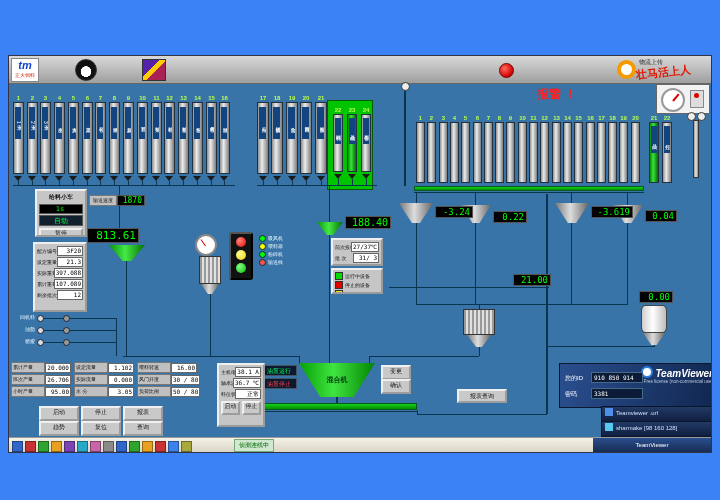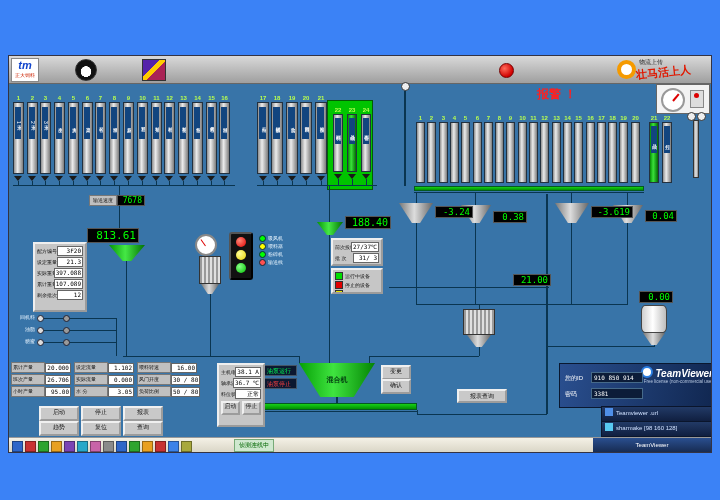--- a/index.html
+++ b/index.html
@@ -372,26 +372,26 @@
         <div class="abs funnel-gray" style="left: 390px; top: 147px; width: 34px; height: 20px;"></div>
         <div class="abs funnel-gray" style="left: 452px; top: 149px; width: 30px; height: 18px;"></div>
         <div class="abs funnel-gray" style="left: 546px; top: 147px; width: 34px; height: 20px;"></div>
         <div class="abs funnel-gray" style="left: 604px; top: 149px; width: 30px; height: 18px;"></div>
         <div class="abs funnel-gray" style="left: 634px; top: 277px; width: 22px; height: 12px;"></div>
         <div class="abs funnel-gray" style="left: 458px; top: 279px; width: 24px; height: 12px;"></div>
         <div class="abs funnel-gray" style="left: 192px; top: 228px; width: 18px; height: 10px;"></div>
         <div class="abs led" style="left: 78px; top: 172px; width: 52px; height: 15px; font-size: 11px; line-height: 13px;">813.61</div>
         <div class="abs led" style="left: 336px; top: 160px; width: 46px; height: 13px; font-size: 10px; line-height: 11px;">188.40</div>
         <div class="abs led" style="left: 426px; top: 150px; width: 38px; height: 12px; font-size: 9px; line-height: 10px;">-3.24</div>
-        <div class="abs led" style="left: 484px; top: 155px; width: 34px; height: 12px; font-size: 9px; line-height: 10px;">0.38</div>
+        <div class="abs led" style="left: 484px; top: 155px; width: 34px; height: 12px; font-size: 9px; line-height: 10px;">0.22</div>
         <div class="abs led" style="left: 582px; top: 150px; width: 42px; height: 12px; font-size: 9px; line-height: 10px;">-3.619</div>
         <div class="abs led" style="left: 636px; top: 154px; width: 32px; height: 12px; font-size: 9px; line-height: 10px;">0.04</div>
         <div class="abs led" style="left: 504px; top: 218px; width: 38px; height: 12px; font-size: 9px; line-height: 10px;">21.00</div>
         <div class="abs led" style="left: 630px; top: 235px; width: 34px; height: 12px; font-size: 9px; line-height: 10px;">0.00</div>
-        <div class="abs led" style="left: 108px; top: 139px; width: 28px; height: 11px; font-size: 8px; line-height: 9px;">7678</div>
+        <div class="abs led" style="left: 108px; top: 139px; width: 28px; height: 11px; font-size: 8px; line-height: 9px;">1870</div>
         <div class="abs feed-label" style="left: 0px; top: 258px; width: 26px;">回机料</div>
         <div class="abs fcir" style="left: 28px; top: 259px;"></div>
         <div class="abs fcir" style="left: 54px; top: 259px; background: rgb(154, 154, 154);"></div>
         <div class="abs feed-label" style="left: 0px; top: 270px; width: 26px;">油脂</div>
         <div class="abs fcir" style="left: 28px; top: 271px;"></div>
         <div class="abs fcir" style="left: 54px; top: 271px; background: rgb(154, 154, 154);"></div>
         <div class="abs feed-label" style="left: 0px; top: 282px; width: 26px;">糖蜜</div>
         <div class="abs fcir" style="left: 28px; top: 283px;"></div>
         <div class="abs fcir" style="left: 54px; top: 283px; background: rgb(154, 154, 154);"></div>
         <div class="abs btn2" style="left: 30px; top: 350px; width: 36px; height: 11px; line-height: 9px;">启动</div>
@@ -406,20 +406,26 @@
         <div class="abs btn2" style="left: 372px; top: 323px; width: 26px; height: 11px; line-height: 9px;">确认</div>
       </div>
 
     <div class="abs tcir" style="left:392px;top:26px"></div>
     <div class="abs therm" style="left:684px;top:64px;width:4px;height:56px"></div>
     <div class="abs tcir" style="left:678px;top:56px"></div>
     <div class="abs tcir" style="left:688px;top:56px"></div>
 
     <div class="abs mini-label" style="left:80px;top:139px;width:28px;height:11px">输送速度</div>
 
+    <div class="panel abs" id="feeder-panel" style="left:26px;top:133px;width:52px;height:48px">
+      <div class="p-title">给料小车</div>
+      <div class="led">1s</div>
+      <div class="dark-btn">自动</div>
+      <div class="btn2" style="margin-top:2px">暂停</div>
+    </div>
 
     <div class="panel abs" style="left:24px;top:186px;width:54px;height:70px">
       <div id="batch-panel-rows">
           <div class="prow">
             <div class="plab">配方编号</div>
             <div class="pval">3F20</div>
           </div>
           <div class="prow">
             <div class="plab">设定重量</div>
             <div class="pval">21.3</div>

